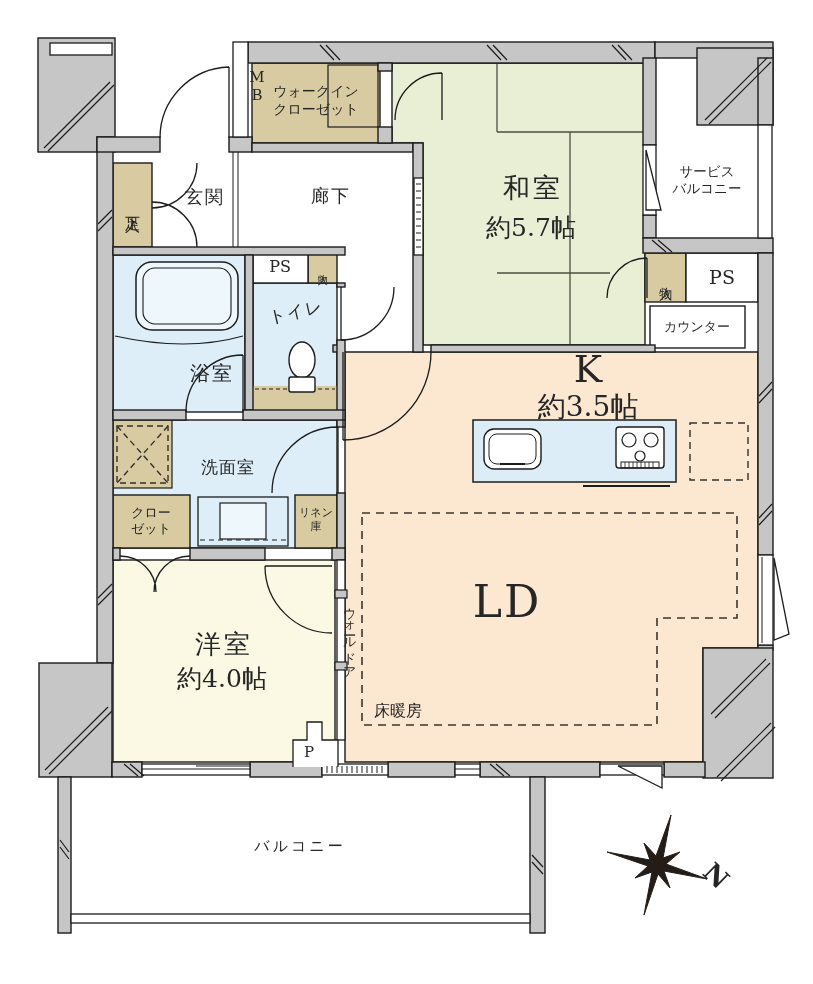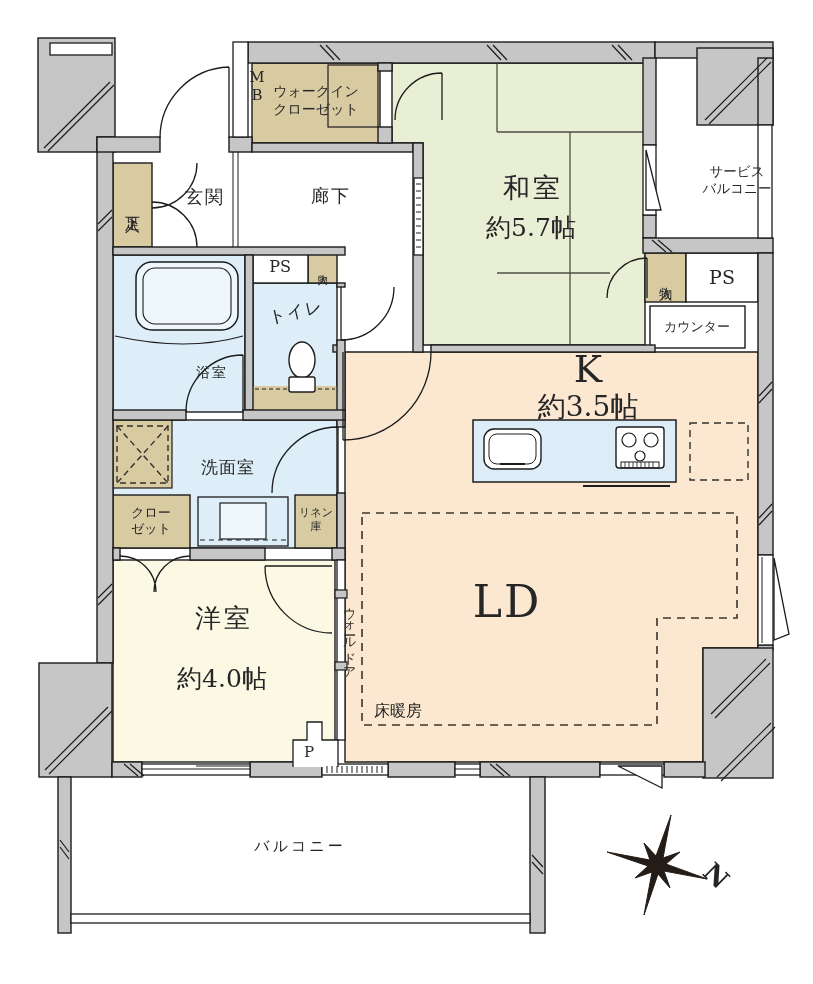--- a/index.html
+++ b/index.html
@@ -191,32 +191,32 @@
     <path d="M707,879 L664,871 L670,888 L658,874 L644,915 L652,872 L635,878 L648,866
              L607,852 L650,860 L644,843 L656,856 L671,815 L663,858 L680,852 L666,864 Z" fill="#241c17" stroke="#241c17" stroke-width="1"></path>
   </g>
 </svg>
 
   <div class="lbl" style="left:533px;top:188px;font-size:27px;letter-spacing:3px;">和室</div>
   <div class="lbl" style="left:531px;top:228px;font-size:25px;">約5.7帖</div>
   <div class="lbl" style="left:507px;top:601px;font-size:44px;letter-spacing:2px;">LD</div>
   <div class="lbl" style="left:588px;top:370px;font-size:38px;">K</div>
   <div class="lbl" style="left:588px;top:406px;font-size:28px;">約3.5帖</div>
-  <div class="lbl" style="left:224px;top:618px;font-size:26px;letter-spacing:3px;">洋室</div>
+  <div class="lbl" style="left:224px;top:644px;font-size:26px;letter-spacing:3px;">洋室</div>
   <div class="lbl" style="left:222px;top:679px;font-size:25px;">約4.0帖</div>
   <div class="lbl" style="left:205px;top:197px;font-size:18px;letter-spacing:2px;text-align:right;">玄関</div>
   <div class="lbl" style="left:331px;top:196px;font-size:18px;letter-spacing:2px;text-align:right;">廊下</div>
-  <div class="lbl" style="left:212px;top:373px;font-size:14px;letter-spacing:2px;">浴室</div>
+  <div class="lbl" style="left:212px;top:373px;font-size:20px;letter-spacing:2px;">浴室</div>
   <div class="lbl rot-toilet" style="left:296px;top:312px;font-size:17px;letter-spacing:1px;">トイレ</div>
   <div class="lbl" style="left:228px;top:468px;font-size:17px;letter-spacing:1px;">洗面室</div>
   <div class="lbl two-line" style="left:316px;top:101px;font-size:14px;font-family:Liberation Mono, monospace;">
     <span>ウォークイン</span>
       <span>クローゼット</span>
   </div>
-  <div class="lbl two-line" style="left:707px;top:180px;font-size:13.5px;margin-left:30px;">
+  <div class="lbl two-line" style="left:707px;top:180px;font-size:13.5px;">
     <span>サービス</span>
       <span>バルコニー</span>
   </div>
   <div class="lbl" style="left:300px;top:846px;font-size:15px;letter-spacing:3px;">バルコニー</div>
   <div class="lbl two-line" style="left:151px;top:521px;font-size:13px;">
     <span>クロー</span>
       <span>ゼット</span>
   </div>
   <div class="lbl two-line" style="left:316px;top:520px;font-size:11px;">
     <span>リネン</span>

